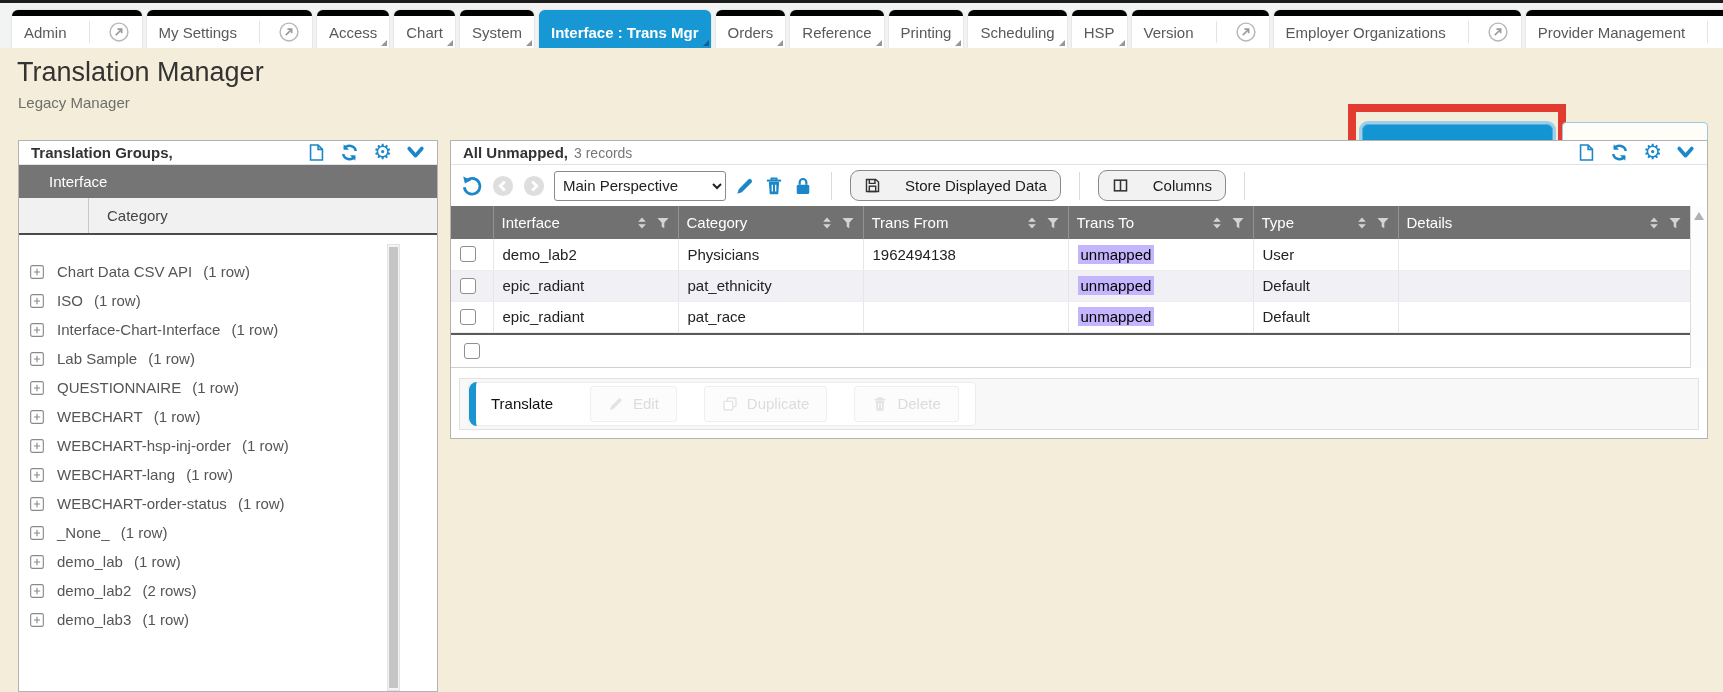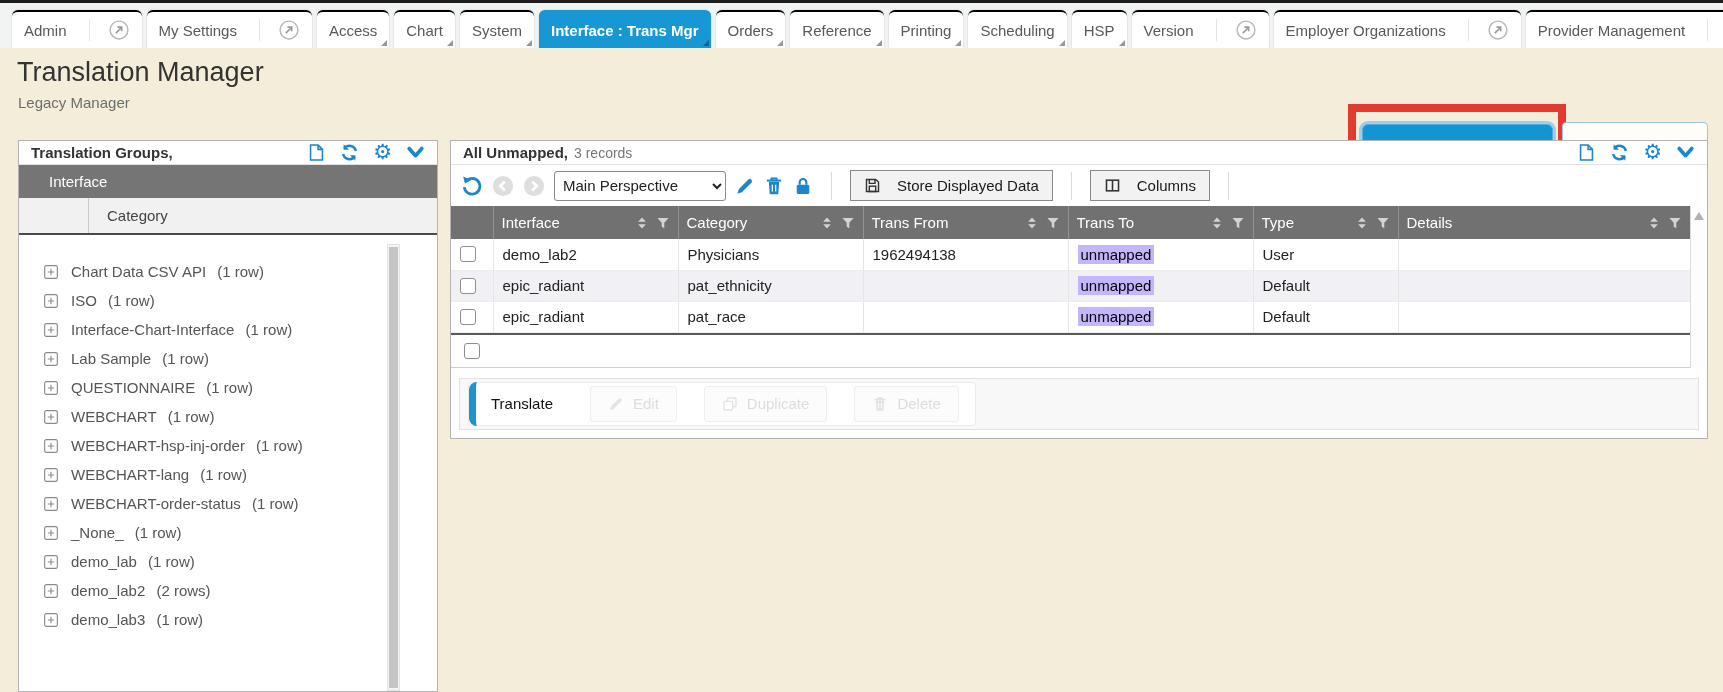--- a/index.html
+++ b/index.html
@@ -4,21 +4,21 @@
 <style>
   * { box-sizing: border-box; margin: 0; padding: 0; }
   html,body { width:1723px; height:692px; overflow:hidden; }
   body { font-family:"Liberation Sans", sans-serif; background:#f3edda; position:relative; }
 
   
   .topline { height:3px; background:#1d1d1d; }
   .tabbar { height:45px; background:#f2f3f3; display:flex; align-items:flex-end; padding:0 0 0 12px; gap:5px; overflow:hidden; white-space:nowrap; }
   .tab { position:relative; flex:0 0 auto; display:flex; align-items:center; gap:18px; height:38px; padding:0 12px;
          background:#fff; color:#595959; font-size:15px; border-radius:6px 6px 0 0;
-         border-top:2px solid #000000; box-shadow:0 0 2px rgba(0,0,0,.18); cursor:pointer; }
+         border-top:6px solid #000000; box-shadow:0 0 2px rgba(0,0,0,.18); cursor:pointer; }
   .tab.active { background:#1797d3; border-top-color:#1797d3; color:#fff; font-weight:bold; }
   .tab .tdiv { width:1px; height:22px; background:#e4e4e4; margin-left:4px; }
   .tab .popout { width:22px; height:22px; display:inline-flex; }
   .corner { position:absolute; right:2px; bottom:2px; width:0; height:0;
             border-left:6px solid transparent; border-bottom:6px solid #979797; }
   .tab.active .corner { border-bottom-color:#0c5e93; }
 
   
   .page-header { position:relative; height:92px; }
   .pg-title { position:absolute; left:17px; top:9px; font-size:27px; color:#333; }
@@ -44,35 +44,35 @@
   .hicons { display:flex; align-items:center; gap:14px; color:#1b87c9; }
   .hicons .icon { width:19px; height:19px; cursor:pointer; }
   .hicons .gear { font-family:"DejaVu Sans", sans-serif; font-size:21px; line-height:19px; cursor:pointer; }
 
   
   .iface-bar { height:33px; background:#757575; color:#fff; font-size:15px; display:flex; align-items:center; padding-left:30px; }
   .cat-row { height:37px; background:#f1f1f1; border-bottom:2px solid #4a4a4a; display:flex; align-items:stretch; }
   .cat-row .indent { width:70px; border-right:1px solid #c9c9c9; }
   .cat-row .lbl { display:flex; align-items:center; padding-left:18px; font-size:15px; color:#444; }
   .glist { position:relative; height:448px; padding-top:22px; overflow:hidden; }
-  .gitem { height:29px; display:flex; align-items:center; padding-left:24px; gap:12px; font-size:15px; color:#555; cursor:pointer; }
+  .gitem { height:29px; display:flex; align-items:center; padding-left:10px; gap:12px; font-size:15px; color:#555; cursor:pointer; }
   .gitem .plusbox { width:16px; height:16px; color:#8a8a8a; flex:0 0 auto; }
   .gitem .cnt { margin-left:-5px; }
   .vscroll-l { position:absolute; left:368px; top:103px; bottom:0; width:13px; background:#f4f4f4; border:1px solid #e2e2e2; }
   .vscroll-l .thumb { position:absolute; left:1px; right:1px; top:2px; bottom:2px; background:#c5c5c5; }
 
   
   .toolbar { height:41px; display:flex; align-items:center; padding:0 10px; gap:9px; }
   .toolbar .icon { cursor:pointer; }
   .i22 { width:22px; height:22px; } .i20 { width:20px; height:20px; } .i17 { width:17px; height:17px; }
   .blue { color:#1b87c9; }
   .tsep { width:1px; height:28px; background:#dadada; margin:0 9px; }
   .persp { height:30px; width:172px; font-size:15px; color:#222; border:1px solid #8a8a8a; border-radius:3px; background:#fff; padding:0 4px; font-family:"Liberation Sans",sans-serif; }
-  .gbtn { height:31px; padding:0 13px; background:#f2f2f2; border:1px solid #8a8a8a; border-radius:0;
-          font-size:15px; color:#1a1a1a; display:flex; align-items:center; gap:16px; cursor:pointer; font-family:"Liberation Sans",sans-serif; }
+  .gbtn { height:31px; padding:0 13px; background:#f2f2f2; border:1px solid #8a8a8a; border-radius:9px;
+          font-size:15px; color:#1a1a1a; display:flex; align-items:center; gap:24px; cursor:pointer; font-family:"Liberation Sans",sans-serif; }
   .gbtn.disabled { background:#fcfcfc; border-color:#ececec; color:#d8d8d8; cursor:default; }
   .gbtn .icon { color:#333; } .gbtn.disabled .icon { color:#e2e2e2; }
 
   
   .table-zone { display:flex; align-items:stretch; }
   .tz-left { flex:1; }
   table { width:100%; border-collapse:collapse; table-layout:fixed; }
   th { background:#717171; height:33px; padding:0 8px; border-left:1px solid #929292; }
   th:first-child { border-left:none; }
   .thin { display:flex; align-items:center; gap:7px; color:#fff; font-weight:normal; font-size:15px; }

